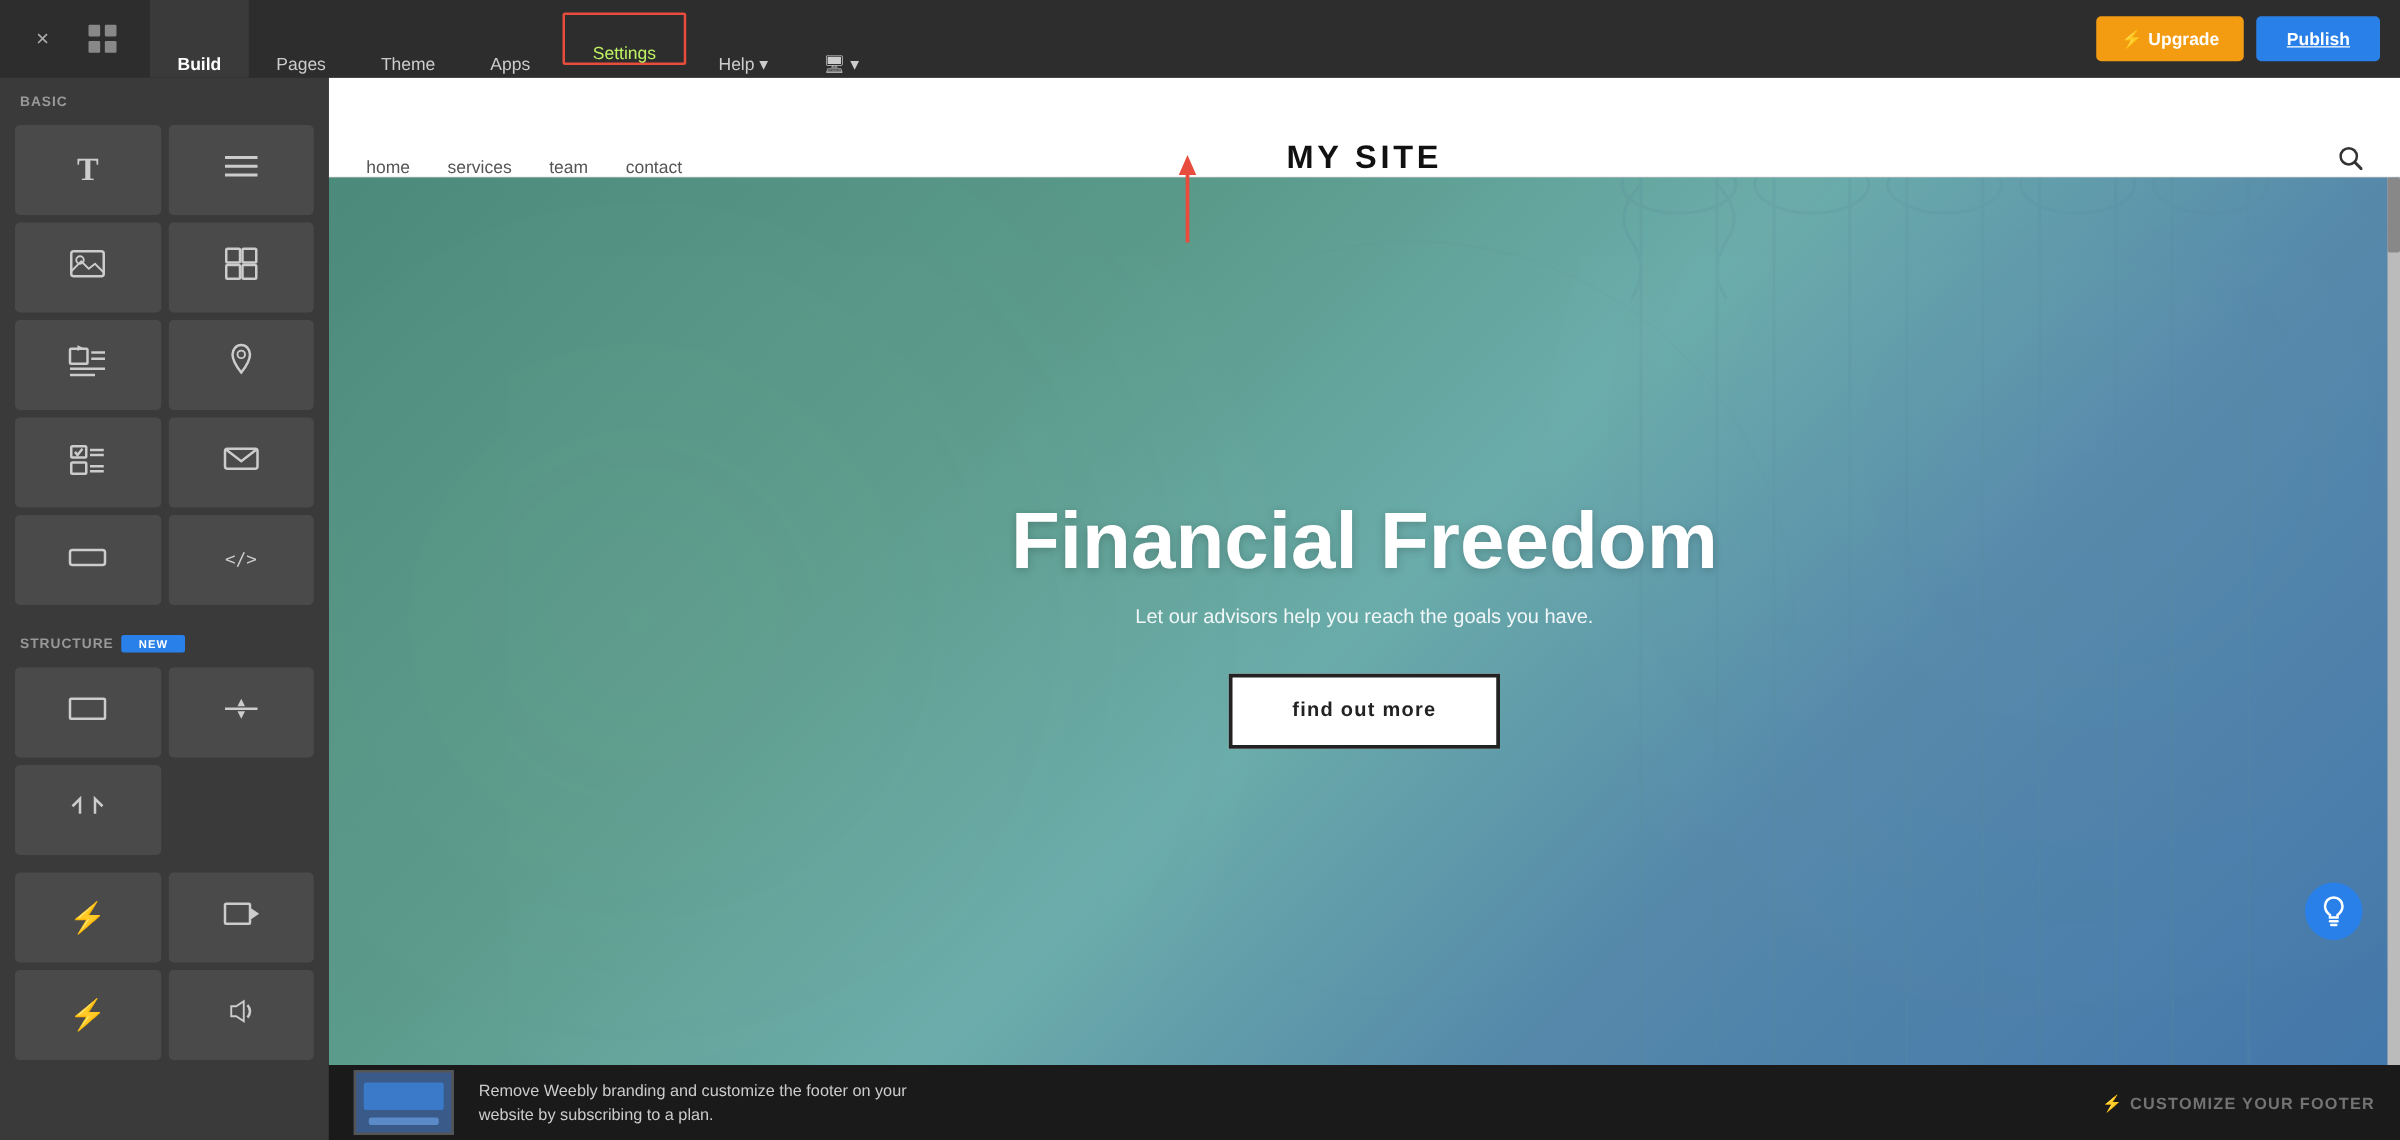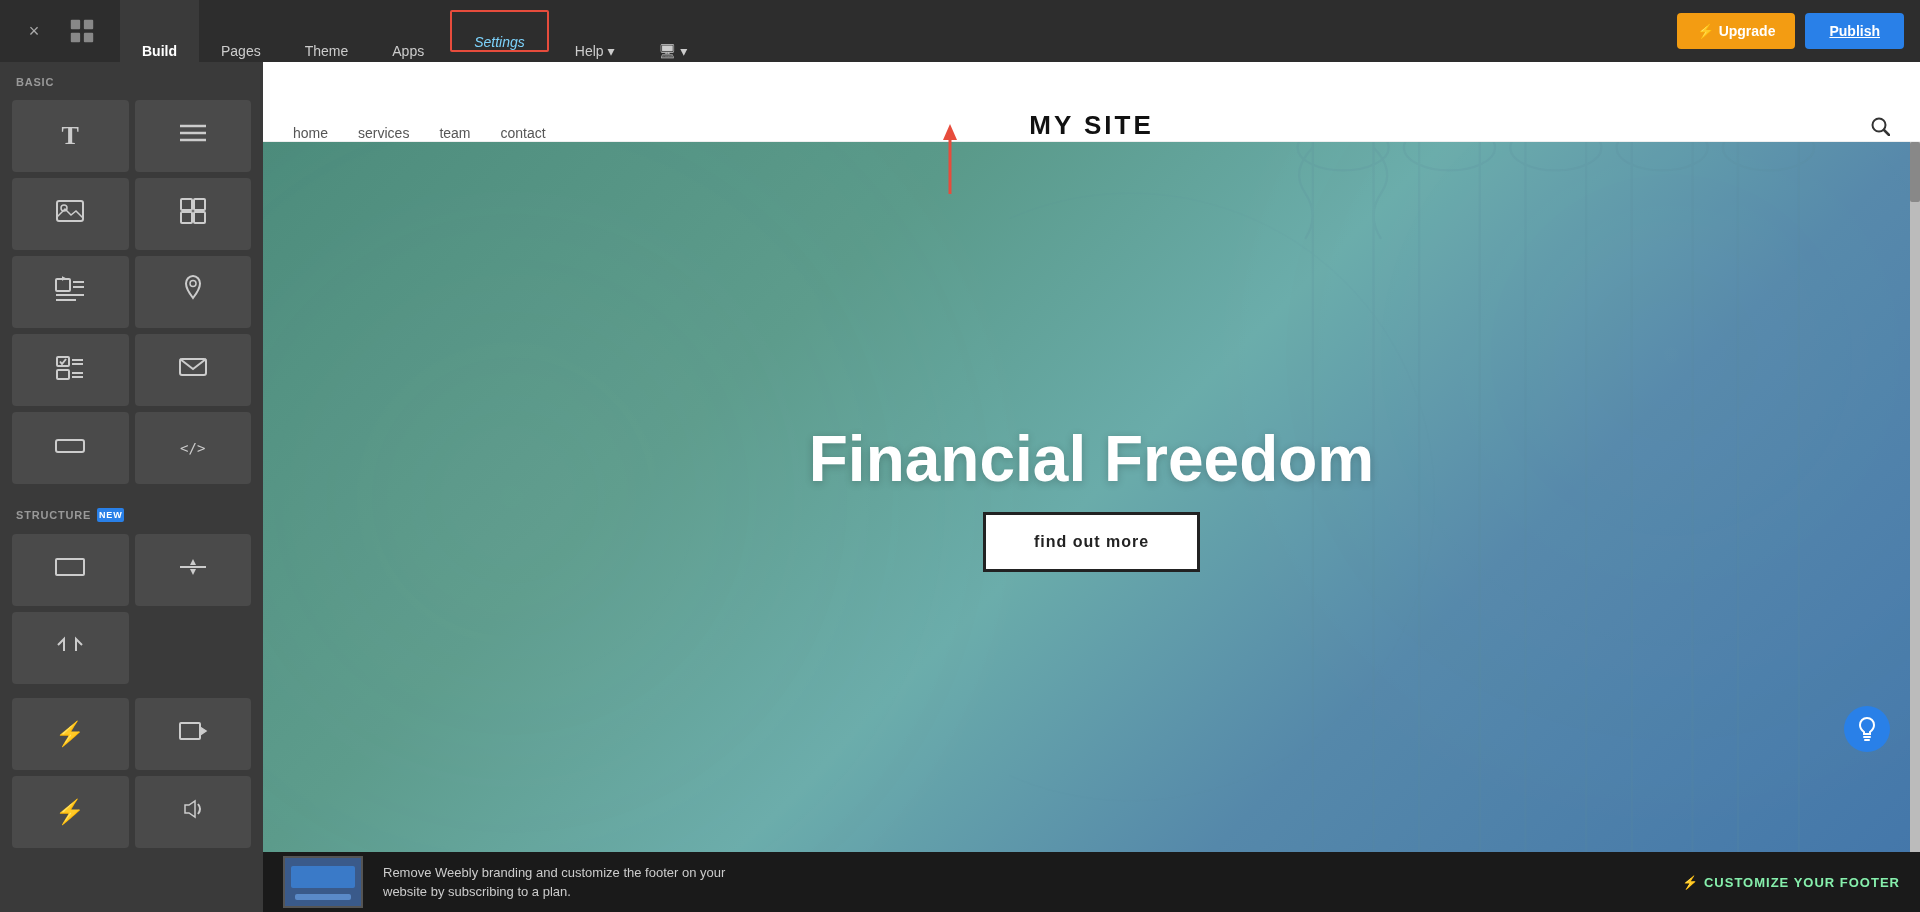--- a/index.html
+++ b/index.html
@@ -44,25 +44,24 @@
       border-bottom: 3px solid transparent;
       white-space: nowrap;
     }
     .nav-tab.active {
       background: #3a3a3a;
       color: #fff;
       font-weight: bold;
     }
     .nav-tab.settings-tab {
       border: 2px solid #e74c3c;
-      color: #7dd3fc;
+      color: #bef264;
       height: 42px;
       border-radius: 2px;
       margin: 0 4px;
-      font-style: italic;
     }
     .nav-tab.help-tab {
       color: #ccc;
     }
     .nav-tab.device-tab {
       color: #ccc;
     }
     .nav-right {
       display: flex; align-items: center; gap: 10px; margin-left: auto;
     }
@@ -110,21 +109,21 @@
       font-weight: bold;
       padding: 14px 16px 8px;
       letter-spacing: 0.8px;
       text-transform: uppercase;
       display: flex; align-items: center; gap: 6px;
     }
     .new-badge {
       background: #2980e8;
       color: #fff;
       font-size: 9px;
-      padding: 2px 2px;
+      padding: 2px 14px;
       border-radius: 2px;
       font-weight: bold;
     }
     .panel-grid {
       display: grid;
       grid-template-columns: 1fr 1fr;
       gap: 6px;
       padding: 4px 12px 10px;
     }
     .panel-item {
@@ -285,21 +284,21 @@
       border-radius: 2px;
     }
     .footer-text {
       color: #ccc;
       font-size: 13px;
       line-height: 1.5;
       max-width: 380px;
     }
     .customize-btn {
       margin-left: auto;
-      color: #86efac;
+      color: #737373;
       font-size: 13px;
       font-weight: bold;
       letter-spacing: 1px;
       cursor: pointer;
       display: flex; align-items: center; gap: 8px;
       text-transform: uppercase;
     }
 
     
     .arrow-down {
@@ -556,20 +555,21 @@
             <line x1="160" y1="560" x2="580" y2="560"></line>
 
             <path d="M200,70 Q185,85 195,100 Q205,115 195,130" stroke-width="1.5"></path>
             <path d="M240,70 Q255,85 245,100 Q235,115 245,130" stroke-width="1.5"></path>
           </g>
         </svg>
       </div>
 
       <div class="hero-content">
         <h1 class="hero-title">Financial Freedom</h1>
+        <p class="hero-subtitle">Let our advisors help you reach the goals you have.</p>
         <button class="hero-cta">
           <span>find out more</span>
         </button>
       </div>
 
       <div class="lightbulb-btn">
         <svg width="22" height="26" fill="none">
           <path d="M11 2C7 2 4 5 4 9C4 12 6 14.5 8 16V18H14V16C16 14.5 18 12 18 9C18 5 15 2 11 2Z" stroke="#fff" stroke-width="2"></path>
           <line x1="8" y1="21" x2="14" y2="21" stroke="#fff" stroke-width="2" stroke-linecap="round"></line>
           <line x1="9" y1="24" x2="13" y2="24" stroke="#fff" stroke-width="2" stroke-linecap="round"></line>

